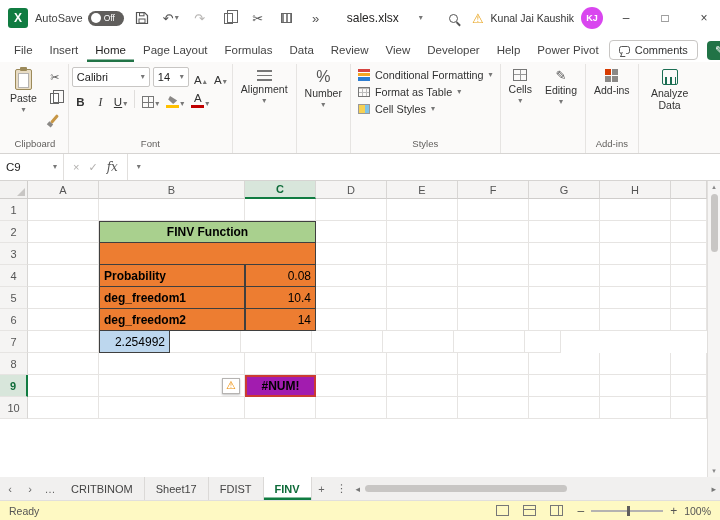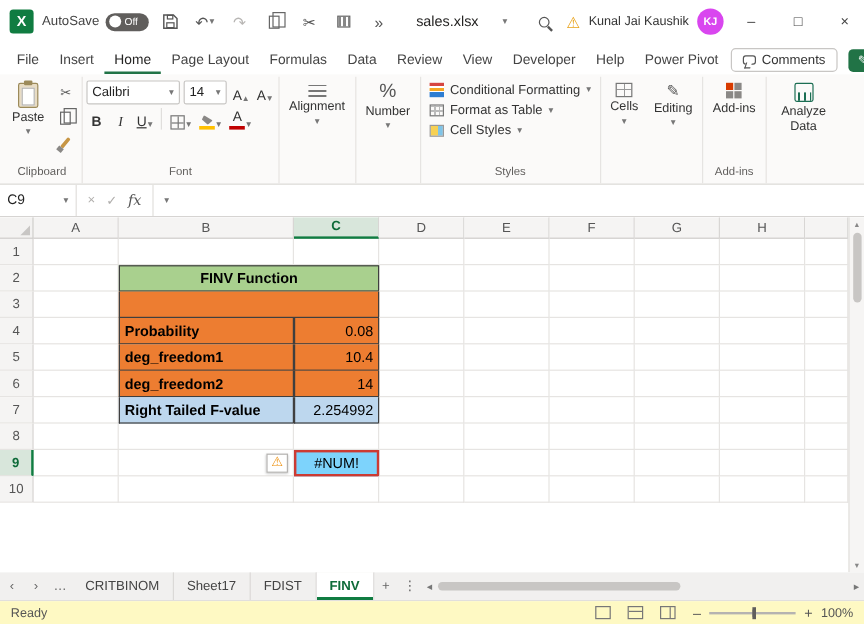--- a/index.html
+++ b/index.html
@@ -103,21 +103,21 @@
 .w-b{width:146px;flex:0 0 146px}
 .w-c{width:71px;flex:0 0 71px}
 .w-std{width:71px;flex:0 0 71px}
 .w-pad{width:36px;flex:0 0 36px}
 .merged{width:217px;flex:0 0 217px}
 .t-green{background:#A9D08E;border:1px solid #3f3f3f;font-weight:700;justify-content:center}
 .t-orange{background:#ED7D31;border-left:1px solid #3f3f3f;border-right:1px solid #3f3f3f;border-bottom:1px solid #3f3f3f}
 .t-blue{background:#BDD7EE;border-left:1px solid #3f3f3f;border-right:1px solid #3f3f3f;border-bottom:1px solid #3f3f3f}
 .lbl{font-weight:700}
 .val{justify-content:flex-end}
-.errc{background:#7dd3fc;border:2px solid #CC3B33;font-weight:400;justify-content:center}
+.errc{background:#a21caf;border:2px solid #CC3B33;font-weight:700;justify-content:center}
 .warnbtn{margin-left:auto;width:18px;height:16px;border:1px solid #b5b3b1;background:#fff;display:flex;align-items:center;justify-content:center;box-shadow:0 1px 2px rgba(0,0,0,.25)}
 .wt{color:#ED8B00;font-size:11px;line-height:1}
 .gblank{flex:1;background:#fff}
 .vscroll{width:13px;flex:0 0 13px;background:#f6f5f4;border-left:1px solid #e1dfdd;display:flex;flex-direction:column;align-items:center;padding:2px 0;color:#888;font-size:7px}
 .vthumb{width:7px;height:58px;border-radius:4px;background:#c8c6c4;margin-top:3px}
 
 
 .stabs{flex:0 0 24px;display:flex;align-items:stretch;background:#f1f0ef;font-size:11px;border-bottom:1px solid #e1dfdd}
 .snav{width:20px;display:flex;align-items:center;justify-content:center;color:#666}
 .stab{display:flex;align-items:center;padding:0 11px;color:#444;border-right:1px solid #dbd9d7;white-space:nowrap}
@@ -480,21 +480,20 @@
         <div class="cell w-std"></div>
         <div class="cell w-std"></div>
         <div class="cell w-std"></div>
         <div class="cell w-std"></div>
         <div class="cell w-pad"></div>
       </div>
 
       <div class="grow">
         <div class="rh">7</div>
         <div class="cell w-a"></div>
-        <div class="cell w-b t-blue lbl">Right Tailed F-value</div>
         <div class="cell w-c t-blue val">2.254992</div>
         <div class="cell w-std"></div>
         <div class="cell w-std"></div>
         <div class="cell w-std"></div>
         <div class="cell w-std"></div>
         <div class="cell w-std"></div>
         <div class="cell w-pad"></div>
       </div>
 
       <div class="grow">

